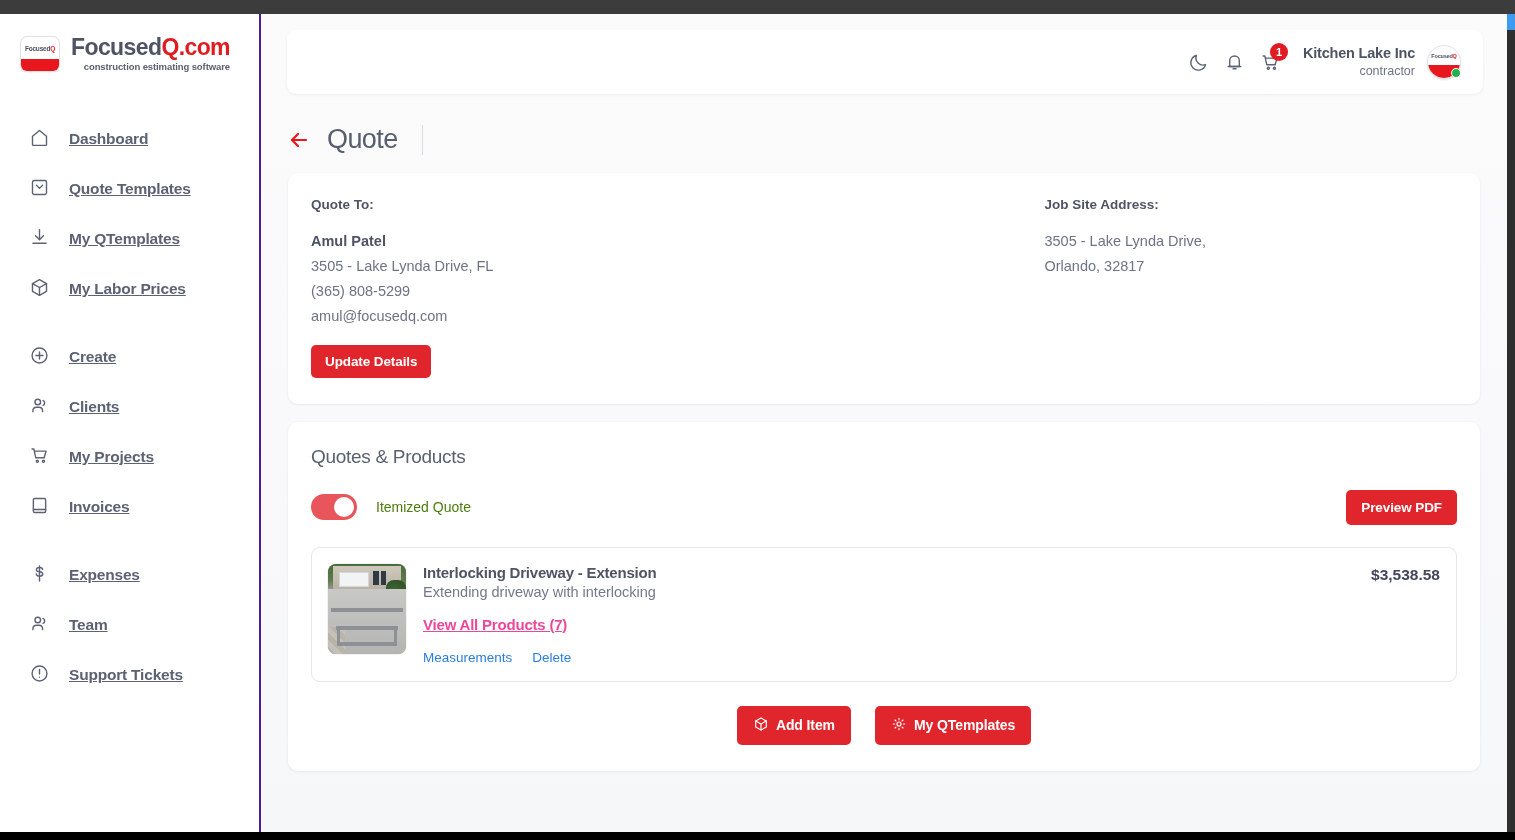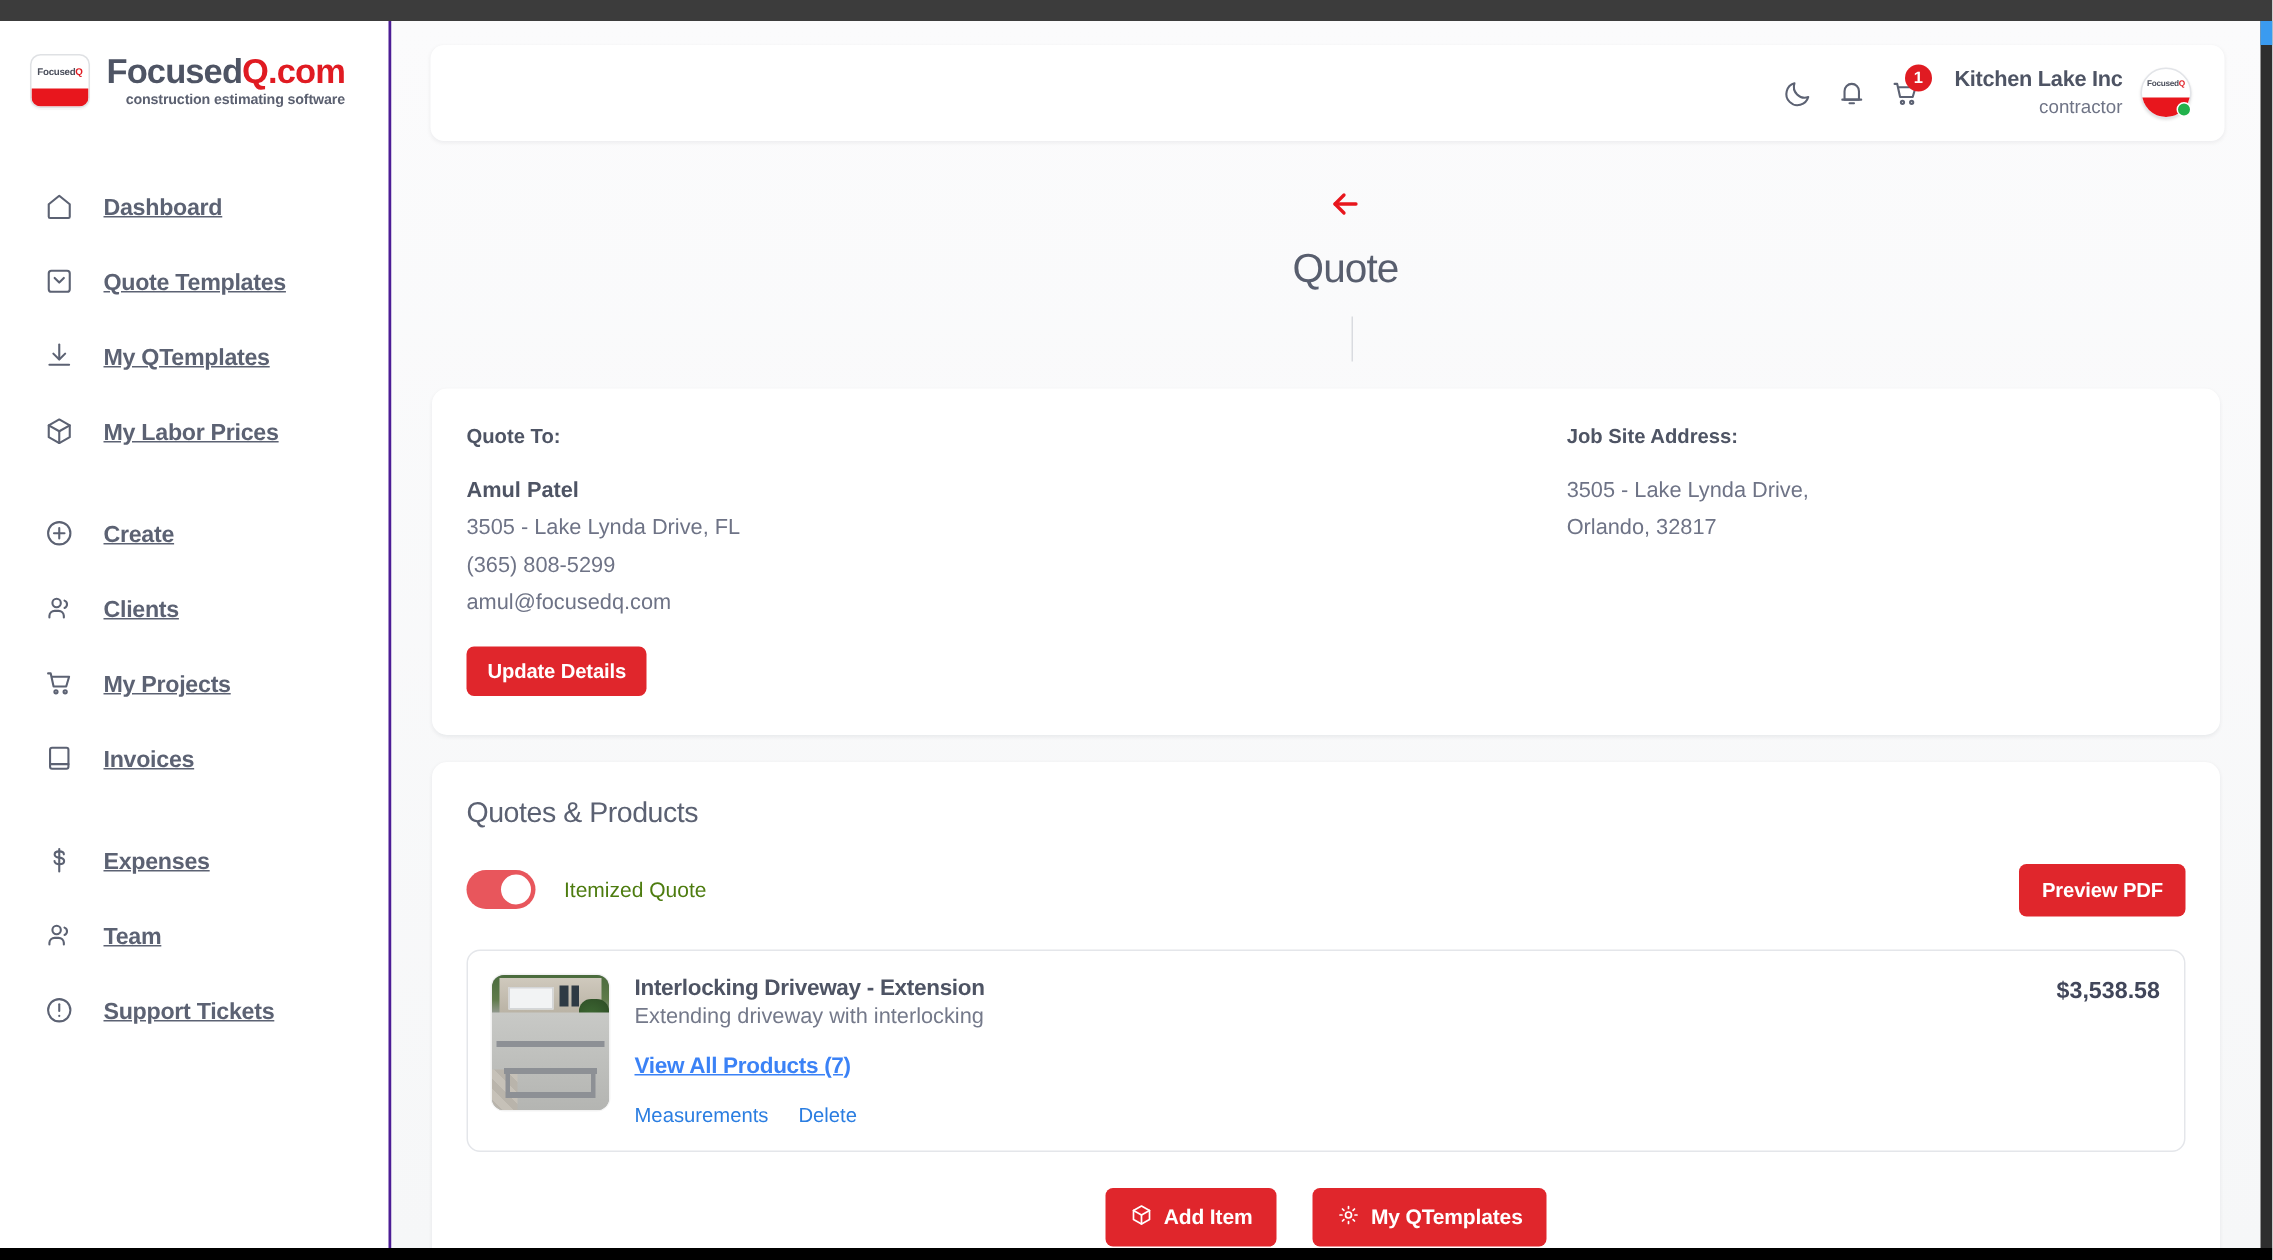--- a/index.html
+++ b/index.html
@@ -78,21 +78,21 @@
     display:flex; flex-direction:column;
   }
   .avatar .av-top { flex:1; display:flex; align-items:center; justify-content:center;
     font-size:5.5px; font-weight:bold; color:#4b4f5c; letter-spacing:-.2px; }
   .avatar .av-top em { font-style:normal; color:#e01b22; }
   .avatar .av-bot { height:13px; background:#e8161d; border-radius:0 0 50% 50%/0 0 60% 60%; }
   .av-wrap { position:relative; width:34px; height:34px; }
   .av-dot { position:absolute; right:0px; bottom:1px; width:10px; height:10px;
     border-radius:50%; background:#22b24c; border:1.5px solid #fff; }
 
-  .page-head { display:flex; align-items:center; gap:16px; padding:30px 0 0 26px;flex-direction:column; }
+  .page-head { display:flex; align-items:center; gap:16px; padding:30px 0 0 26px; }
   .back-arrow { cursor:pointer; display:flex; align-items:center; }
   .back-arrow svg { width:24px; height:24px; stroke:#e8161d; stroke-width:2.2; fill:none; stroke-linecap:round; stroke-linejoin:round; }
   .page-title { font-size:27px; font-weight:500; color:#585e6e; letter-spacing:-.6px; }
   .head-divider { width:1px; height:30px; background:#d9dbe0; margin-left:8px; }
 
   .card {
     margin:18px 27px 0 27px; background:#fff; border-radius:10px;
     box-shadow:0 1px 3px rgba(20,25,40,.07);
   }
   .card-pad { padding:24px 23px 26px 23px; }
@@ -146,21 +146,21 @@
   .thumb .bandL { position:absolute; left:12%; bottom:9%; width:4%; height:20%; background:#8d9095; }
   .thumb .bandR { position:absolute; right:12%; bottom:9%; width:4%; height:20%; background:#8d9095; }
   .thumb .stone { position:absolute; left:0; bottom:0; width:22%; height:30%;
     background:repeating-linear-gradient(45deg,#b9b4ab 0 5px,#c6c1b8 5px 10px); }
 
   .item-body { flex:1; min-width:0; }
   .item-title { font-size:15px; font-weight:bold; color:#4e5464; letter-spacing:-.2px; }
   .item-desc { font-size:14.5px; color:#74798a; margin-top:3px; }
   .item-link-red {
     display:inline-block; margin-top:16px; font-size:15px; font-weight:bold;
-    color:#3b82f6; text-decoration:underline; cursor:pointer; letter-spacing:-.2px;
+    color:#ec4899; text-decoration:underline; cursor:pointer; letter-spacing:-.2px;
   }
   .item-links { margin-top:16px; display:flex; gap:20px; }
   .item-links a { font-size:13.5px; color:#2a7de1; text-decoration:none; cursor:pointer; }
   .item-price { font-size:15.5px; font-weight:bold; color:#41465a; white-space:nowrap; padding-top:2px; }
 
   .foot-btns { display:flex; justify-content:center; gap:24px; margin-top:24px; }
 </style>
 </head>
 <body>
 

